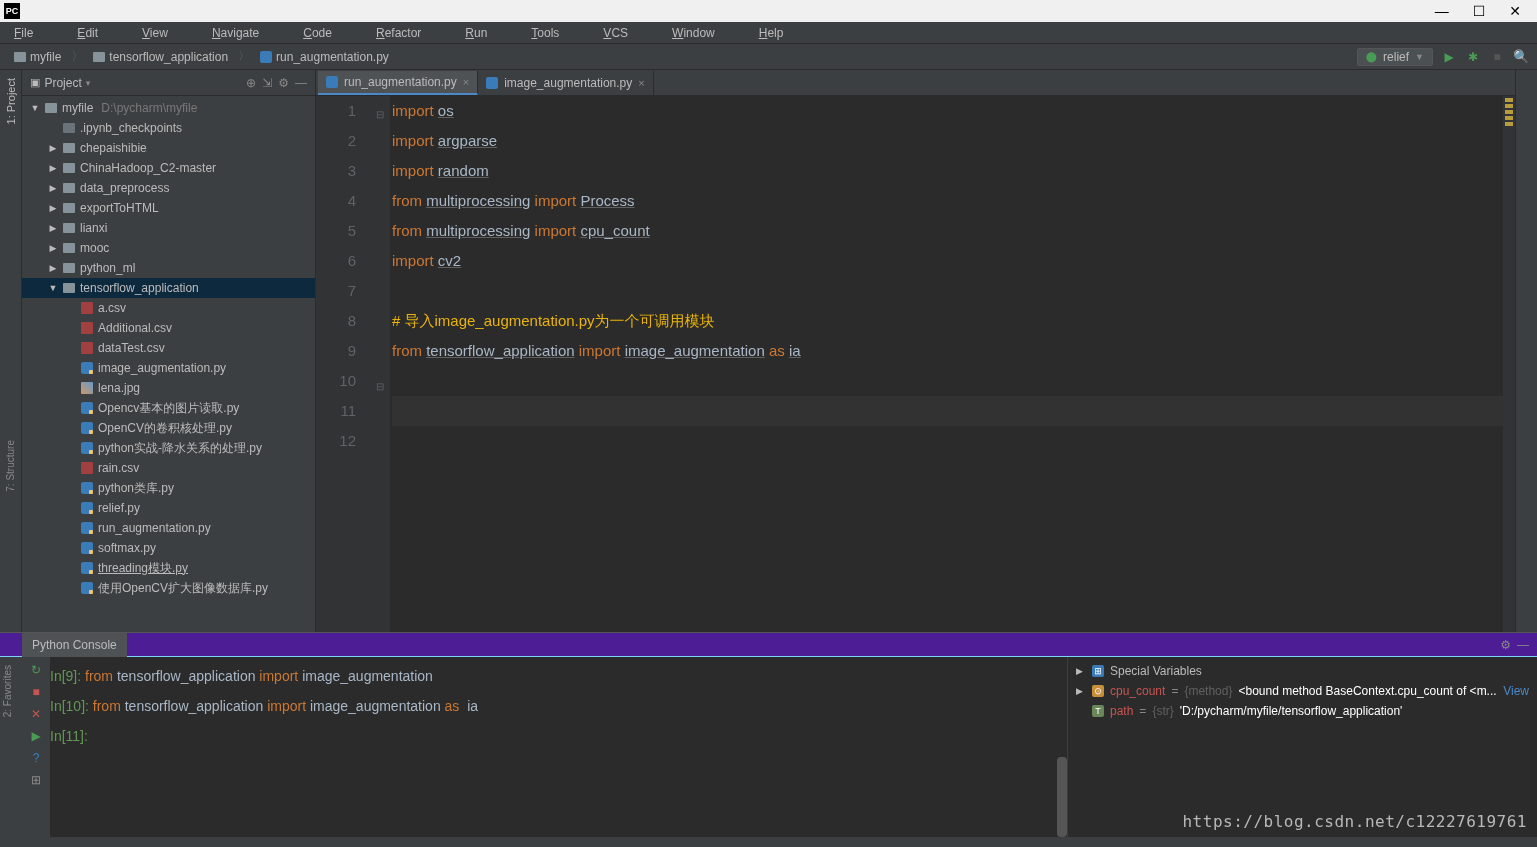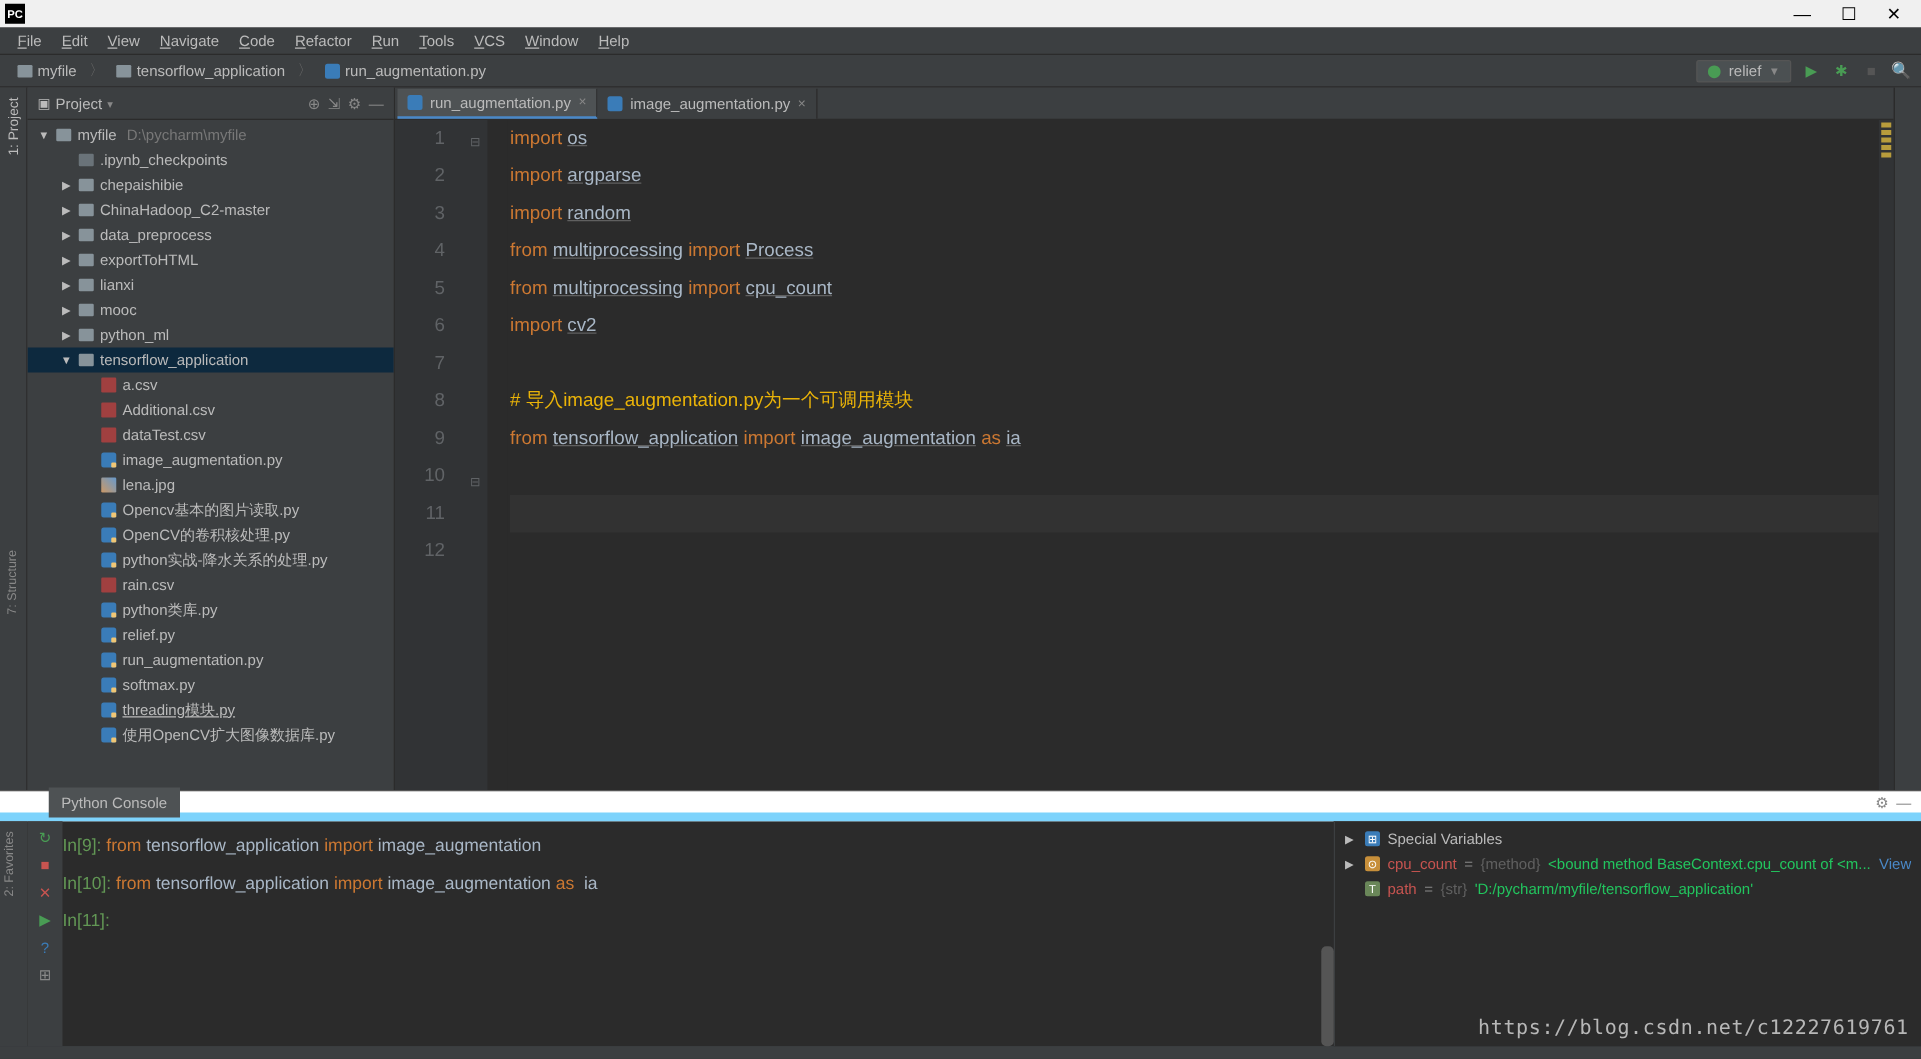--- a/index.html
+++ b/index.html
@@ -3,21 +3,21 @@
 <meta charset="utf-8">
 <style>
 * { margin: 0; padding: 0; box-sizing: border-box; font-family: "Segoe UI", Arial, sans-serif; }
 body { background: #3c3f41; color: #bbbbbb; font-size: 12px; overflow: hidden; width: 1537px; height: 847px; }
 
 .titlebar { height: 22px; background: #f0f0f0; color: #000; display: flex; align-items: center; padding: 0 4px; font-size: 12px; }
 .titlebar .pc-icon { width: 16px; height: 16px; background: #000; color: #fff; font-size: 9px; display: flex; align-items: center; justify-content: center; margin-right: 4px; font-weight: bold; }
 .titlebar-controls { margin-left: auto; display: flex; gap: 24px; padding-right: 12px; }
 .titlebar-controls span { font-size: 14px; cursor: default; }
 
-.menubar { height: 22px; background: #3c3f41; display: flex; align-items: center; padding: 0 6px; border-bottom: 1px solid #2b2b2b; }
+.menubar { height: 22px; background: #3c3f41; display: flex; align-items: center; padding: 0 6px; border-bottom: 1px solid #2b2b2b; gap: 28px; }
 .menubar span { padding: 2px 8px; color: #bbbbbb; }
 .menubar span u { text-decoration: underline; }
 
 .navbar { height: 26px; background: #3c3f41; display: flex; align-items: center; padding: 0 8px; border-bottom: 1px solid #2b2b2b; }
 .breadcrumb { display: flex; align-items: center; gap: 4px; }
 .breadcrumb .bc-item { display: flex; align-items: center; gap: 4px; padding: 1px 6px; }
 .breadcrumb .bc-sep { color: #666; }
 .fld-icon { width: 12px; height: 10px; background: #87939a; display: inline-block; border-radius: 1px; }
 .py-file-icon { width: 12px; height: 12px; background: #3a7cb8; border-radius: 2px; display: inline-block; }
 .nav-right { margin-left: auto; display: flex; align-items: center; gap: 8px; }
@@ -54,31 +54,31 @@
 .editor-area { flex: 1; display: flex; flex-direction: column; background: #2b2b2b; }
 .editor-tabs { height: 26px; background: #3c3f41; display: flex; align-items: flex-end; border-bottom: 1px solid #2b2b2b; padding-left: 2px; }
 .editor-tab { height: 24px; display: flex; align-items: center; padding: 0 8px; gap: 6px; background: #3c3f41; border-right: 1px solid #2b2b2b; color: #bbbbbb; }
 .editor-tab.active { background: #4e5254; border-bottom: 2px solid #4a88c7; }
 .editor-tab .close { color: #888; font-size: 11px; }
 .code-area { flex: 1; display: flex; font-family: "Consolas", monospace; font-size: 15px; line-height: 30px; position: relative; }
 .gutter { width: 60px; background: #313335; color: #606366; text-align: right; padding-right: 20px; }
 .gutter div { height: 30px; }
 .code-fold { width: 14px; background: #313335; position: relative; }
 .fold-mark { position: absolute; left: 0; color: #606366; font-size: 10px; }
-.code { flex: 1; background: #2b2b2b; color: #a9b7c6; padding-left: 2px; margin-left: 16px; }
+.code { flex: 1; background: #2b2b2b; color: #a9b7c6; padding-left: 2px; }
 .code div { height: 30px; white-space: pre; }
 .kw { color: #cc7832; }
 .cmt { color: #eab308; }
 .und { text-decoration: underline; text-decoration-color: #606060; }
 .editor-strip { width: 12px; background: #313335; }
 .editor-strip .warn { width: 8px; height: 4px; background: #b89c3c; margin: 2px auto; }
 .caret-line { background: #323232; }
 
 .console-panel { height: 205px; background: #2b2b2b; border-top: 1px solid #555; display: flex; flex-direction: column; }
-.console-tabbar { height: 24px; background: #ffffff; display: flex; align-items: center; border-bottom: 7px solid #7dd3fc; gap: 17px; }
+.console-tabbar { height: 24px; background: #4c1d95; display: flex; align-items: center; border-bottom: 1px solid #7dd3fc; }
 .console-tabbar .left-spacer { width: 22px; }
 .console-tabbar .ctab { background: #4e5254; padding: 3px 10px; height: 24px; display: flex; align-items: center; }
 .console-tabbar .tools { margin-left: auto; display: flex; gap: 6px; padding-right: 8px; color: #888; }
 .console-body { flex: 1; display: flex; }
 .console-gutter { width: 22px; background: #3c3f41; }
 .console-icons { width: 28px; background: #3c3f41; display: flex; flex-direction: column; align-items: center; gap: 8px; padding-top: 6px; }
 .console-icons span { font-size: 12px; }
 .ci-rerun { color: #499c54; }
 .ci-stop { color: #c75450; }
 .ci-close { color: #c75450; }
@@ -93,21 +93,21 @@
 .console-vars { width: 470px; background: #2b2b2b; border-left: 1px solid #3c3f41; padding: 4px 8px; font-size: 12px; }
 .var-row { display: flex; align-items: center; gap: 6px; height: 20px; white-space: nowrap; overflow: hidden; }
 .var-row .arrow { color: #bbbbbb; font-size: 9px; width: 10px; }
 .var-ic { width: 12px; height: 12px; display: inline-flex; align-items: center; justify-content: center; font-size: 9px; border-radius: 2px; }
 .var-ic.blue { background: #3a7cb8; color: #fff; }
 .var-ic.orange { background: #c78f3a; color: #fff; }
 .var-ic.text { background: #6a8759; color: #fff; }
 .var-name { color: #c75450; }
 .var-eq { color: #888; }
 .var-type { color: #606060; }
-.var-val { color: #22c55e; }
+.var-val { color: #ffffff; }
 .var-link { color: #4a88c7; margin-left: auto; }
 
 .statusbar { height: 12px; background: #3c3f41; }
 .watermark { position: fixed; right: 10px; bottom: 16px; color: #d0d0d0; font-family: Consolas, monospace; font-size: 16px; opacity: 0.85; letter-spacing: 0.5px; }
 .right-gutter { width: 22px; background: #3c3f41; border-left: 1px solid #2b2b2b; }
 .sb-scrollbar-v { position: absolute; right: 0; bottom: 0; width: 10px; height: 80px; background: #555; border-radius: 4px; }
 </style>
 </head>
 <body>
 

